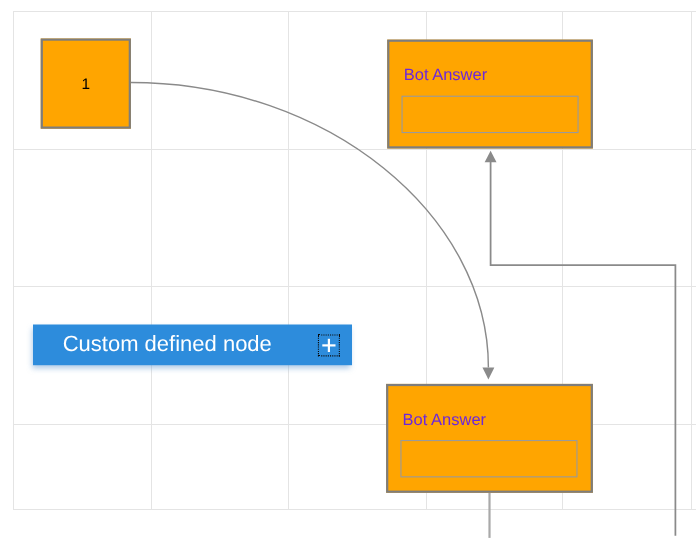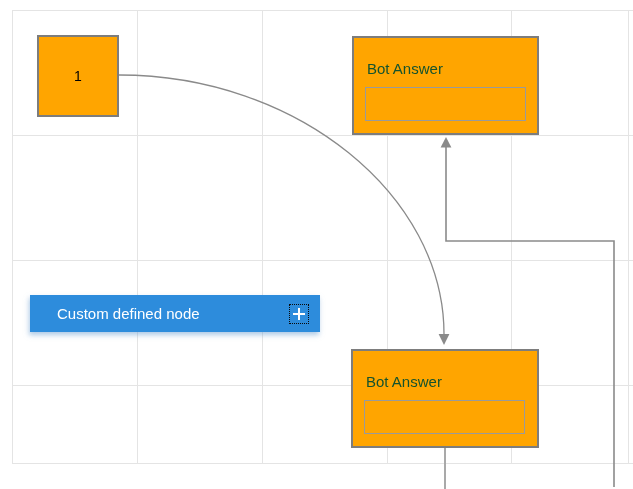--- a/index.html
+++ b/index.html
@@ -16,34 +16,34 @@
   }
   .start-node{
     left:37px;top:35px;width:82px;height:82px;
     display:flex;align-items:center;justify-content:center;
     font-size:14px;color:#000;
   }
   .bot-node-top{left:352px;top:36px;width:187px;height:99px;}
   .bot-node-bottom{left:351px;top:349px;width:188px;height:99px;}
   .bot-title{
     position:absolute;left:13px;top:22px;
-    font-size:15px;color:#14532d;white-space:nowrap;
+    font-size:15px;color:#6d28d9;white-space:nowrap;
   }
   .bot-input{
     position:absolute;left:11px;top:49px;width:161px;height:34px;
     box-sizing:border-box;border:1px solid #9a9a9a;border-radius:0;
     background:transparent;outline:none;
     font-family:"Liberation Sans",sans-serif;font-size:13px;color:#222;
     padding:0 6px;
   }
   .custom-btn{
     position:absolute;left:30px;top:295px;width:290px;height:37px;
     box-sizing:border-box;border:none;border-radius:0;
     background:var(--custom-fill,#2D8CDC);
-    color:#ffffff;font-family:"Liberation Sans",sans-serif;font-size:15px;
+    color:#ffffff;font-family:"Liberation Sans",sans-serif;font-size:20px;
     display:flex;align-items:center;text-align:left;
     padding:0 40px 0 27px;cursor:pointer;
     box-shadow:-1px 3px 5px rgba(108,158,210,0.55);
   }
   .custom-btn .btn-label{flex:1;}
   .plus-icon{
     position:absolute;right:11px;top:50%;transform:translateY(-50%);
     width:20px;height:20px;box-sizing:border-box;
     border:1px dotted #0a0a0a;
   }

